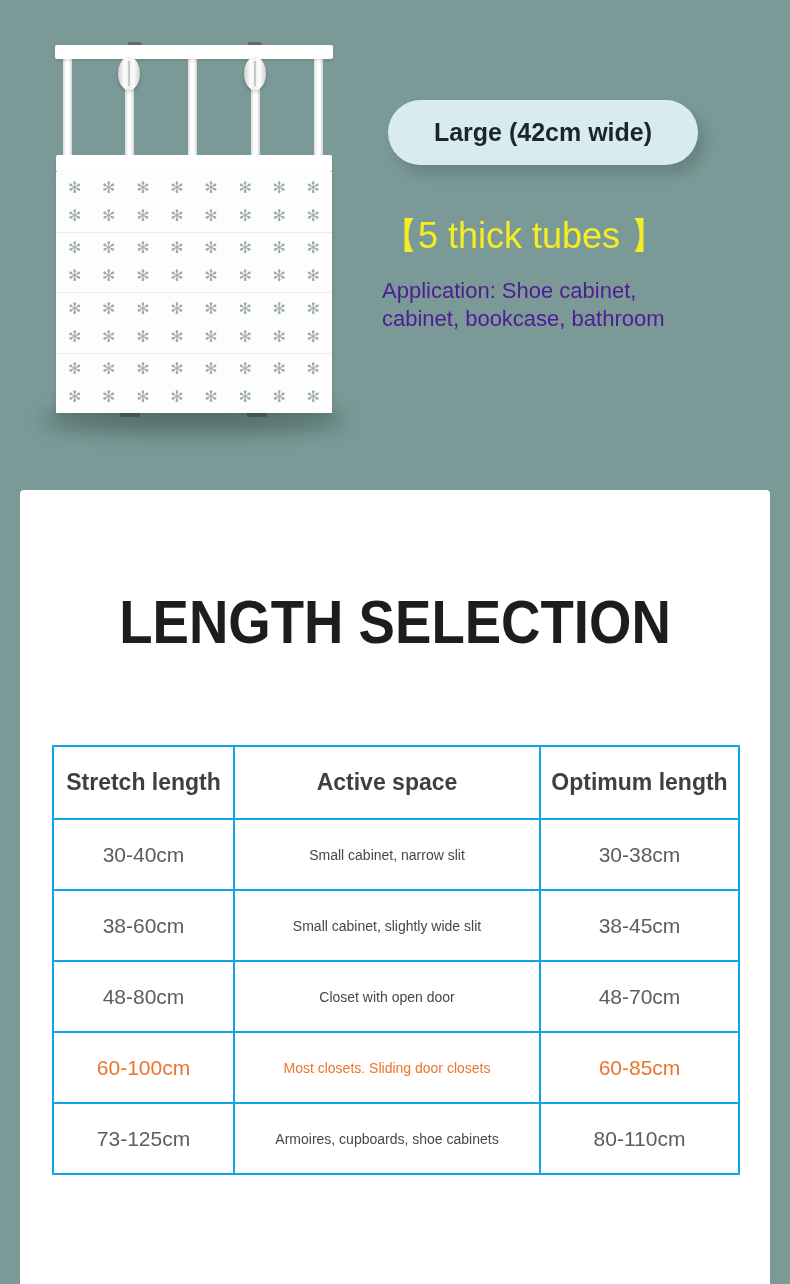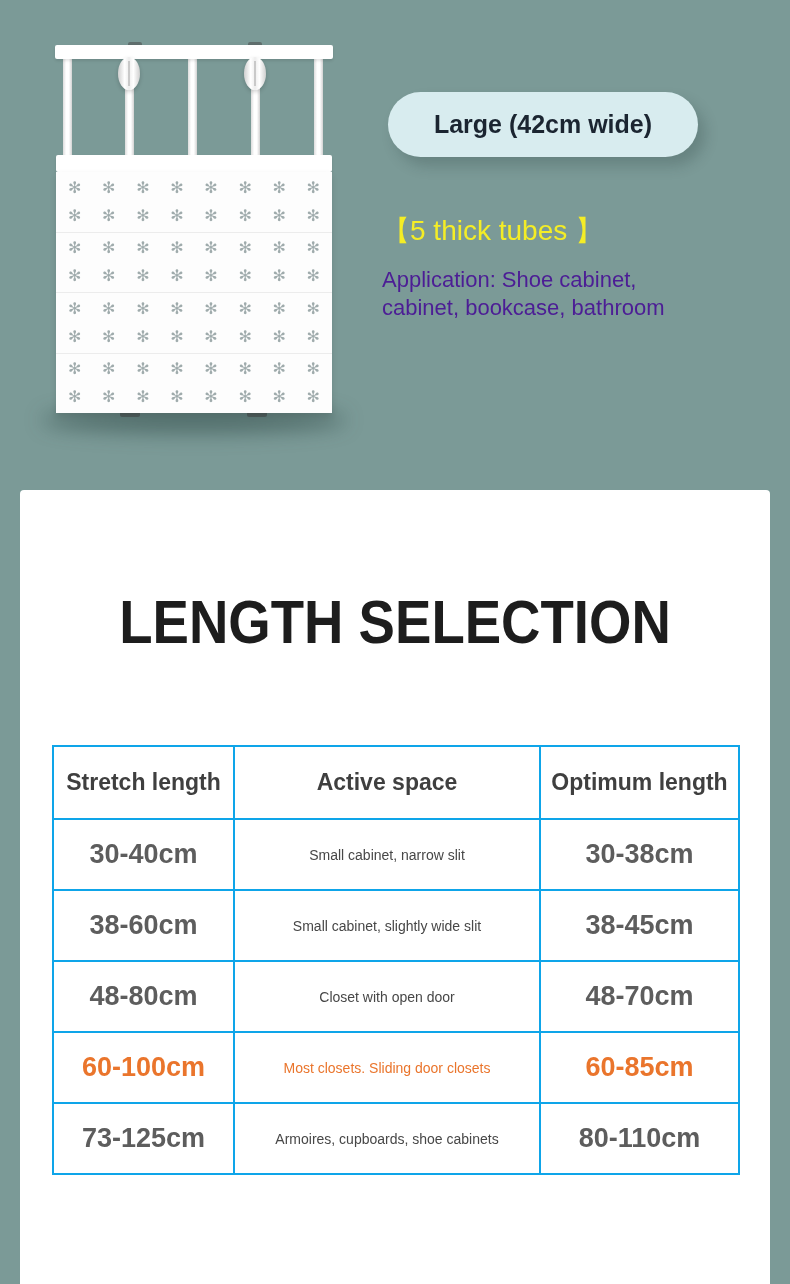--- a/index.html
+++ b/index.html
@@ -23,39 +23,39 @@
          display:flex;flex-direction:column;box-shadow:0 3px 6px rgba(0,0,0,.12);}
   .panel-section{flex:1;display:flex;flex-direction:column;justify-content:space-around;padding:2px 0;}
   .panel-section + .panel-section{border-top:1px solid #ececec;}
   .flower-row{display:flex;justify-content:space-between;padding:0 12px;}
   .flower{color:#9fabac;font-size:16px;line-height:1;}
   .foot{position:absolute;bottom:-4px;width:20px;height:5px;background:#4c5a59;border-radius:0 0 2px 2px;z-index:1;}
   .shelf-shadow{position:absolute;left:-14px;right:-14px;top:362px;height:26px;border-radius:50%;
                 background:rgba(32,56,54,.45);filter:blur(10px);z-index:0;}
 
   
-  .size-badge{position:absolute;left:388px;top:92px;width:310px;height:65px;border-radius:33px;
+  .size-badge{position:absolute;left:388px;top:100px;width:310px;height:65px;border-radius:33px;
               background:var(--badge-bg,#d8ecef);color:var(--badge-text,#1b2531);
               display:flex;align-items:center;justify-content:center;
               font-size:25px;font-weight:600;box-shadow:7px 9px 14px rgba(30,50,50,.22);}
   .hero-text{position:absolute;left:382px;top:212px;width:385px;}
-  .feature-line{color:var(--yellow,#f4ed26);font-size:28px;font-weight:400;margin-bottom:16px;white-space:pre-line;}
+  .feature-line{color:var(--yellow,#f4ed26);font-size:36px;font-weight:400;margin-bottom:16px;white-space:pre-line;}
   .hero-para{color:#4c1d95;font-size:22px;line-height:1.29;white-space:pre-line;margin-bottom:15px;}
 
   
   .card{position:absolute;left:20px;top:490px;width:750px;height:952px;background:#fff;border-radius:4px;}
   .card-title{position:absolute;left:0;right:0;top:96px;text-align:center;
               font-size:62px;font-weight:700;color:var(--title,#1d1d1d);letter-spacing:0;
               transform:scaleX(.88);transform-origin:center;white-space:nowrap;}
 
   table.spec{position:absolute;left:32px;top:255px;width:686px;border-collapse:collapse;table-layout:fixed;}
   table.spec th,table.spec td{border:2px solid #0ea5e9;text-align:center;padding:0;}
   table.spec th{height:71px;font-size:23px;font-weight:600;color:#3f3f3f;}
   table.spec td{height:69px;}
-  td.range{font-size:27px;color:#5d5d5d;font-weight:700;}
+  td.range{font-size:21px;color:#5d5d5d;font-weight:400;}
   td.space{font-size:14px;color:#474747;}
   col.c1{width:181px;} col.c2{width:306px;} col.c3{width:199px;}
   tr.hl td{color:var(--orange,#ea752c) !important;}
 
   .tips{position:absolute;left:0;right:0;top:698px;text-align:center;font-size:20.5px;line-height:1.5;
         color:#6f6f6f;white-space:pre-line;}
 </style>
 </head>
 <body>
 

